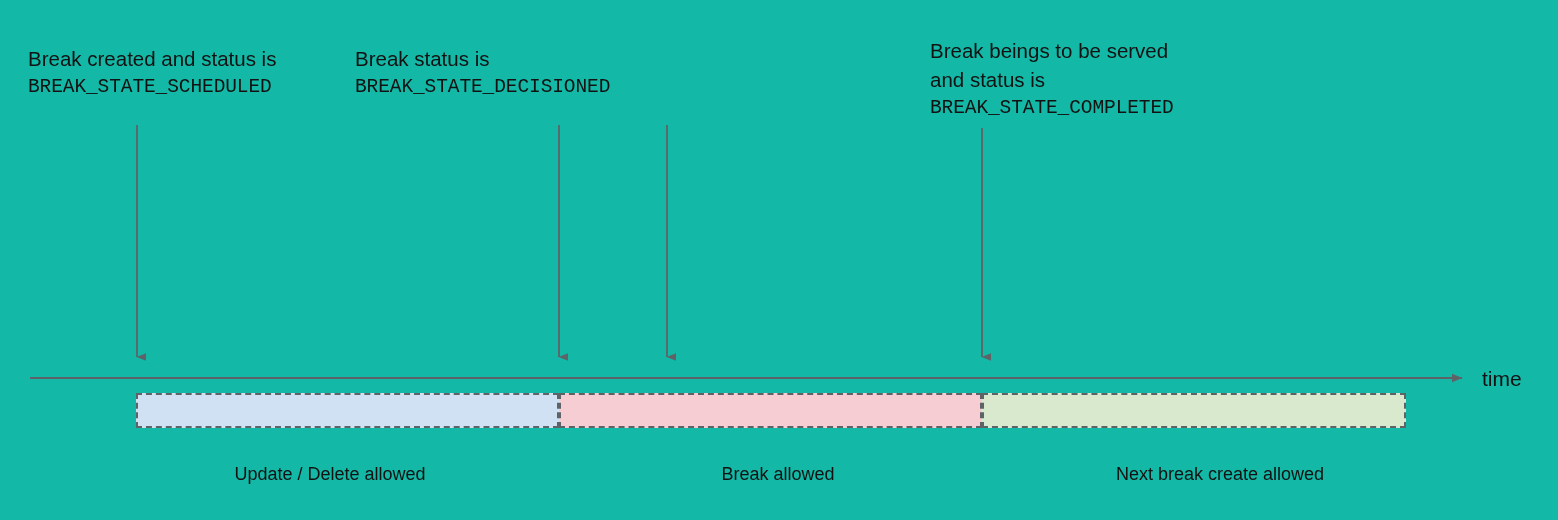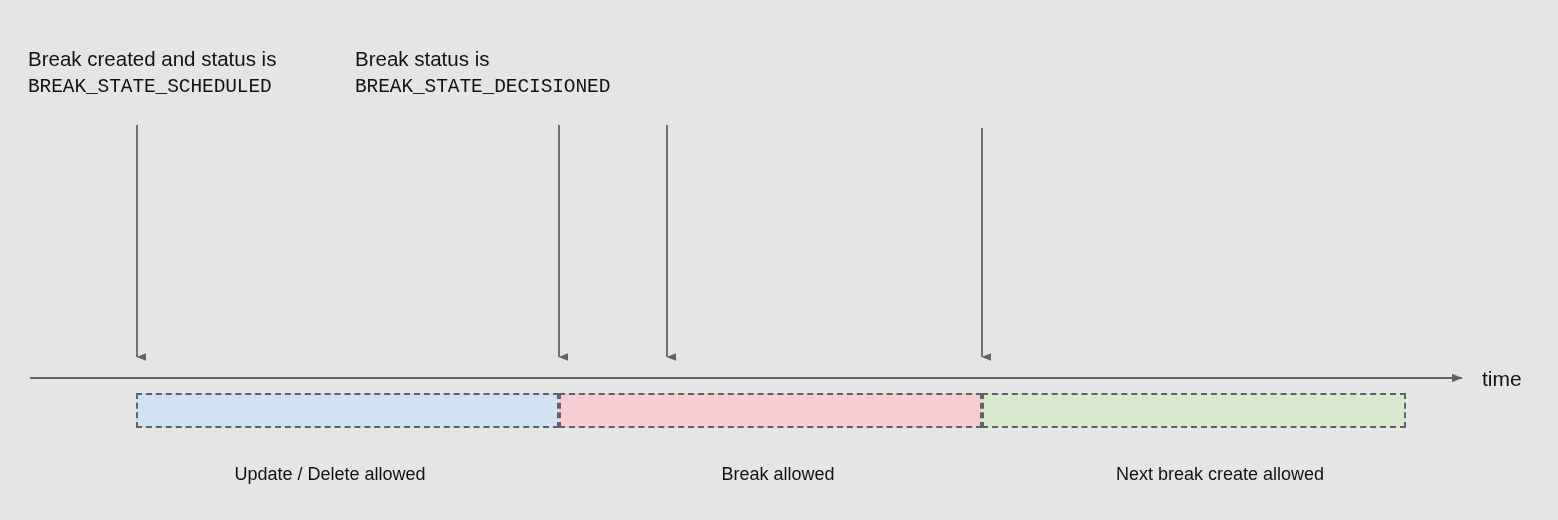--- a/index.html
+++ b/index.html
@@ -9,21 +9,21 @@
   }
   body {
     font-family: "Liberation Sans", sans-serif;
     color: #0d0d0d;
   }
   #diagram {
     position: relative;
     width: 1558px;
     height: 520px;
     overflow: hidden;
-    background: #e5e5e5;
+    background: #14b8a6;
   }
   .annotation {
     position: absolute;
     font-size: 20.5px;
     line-height: 29px;
     white-space: nowrap;
     color: #121212;
   }
   .annotation .mono {
     font-family: "Liberation Mono", monospace;
@@ -77,20 +77,25 @@
   </div>
 
   <div class="annotation" style="left:355px; top:44px;">
     <span class="line plain">Break status is</span>
     <span class="line mono">BREAK_STATE_DECISIONED</span>
   </div>
 
   <div class="annotation" style="left:673px; top:44px;">
   </div>
 
+  <div class="annotation" style="left:930px; top:36px;">
+    <span class="line plain">Break beings to be served</span>
+    <span class="line plain">and status is</span>
+    <span class="line mono">BREAK_STATE_COMPLETED</span>
+  </div>
 
   <svg class="layer" viewBox="0 0 1558 520">
     <defs>
       <marker id="downarrow" markerWidth="10" markerHeight="10" refX="5" refY="9" orient="auto" markerUnits="userSpaceOnUse">
         <path d="M 1.2 0 L 8.8 0 L 5 9.5 Z" fill="#5f6368"></path>
       </marker>
       <marker id="rightarrow" markerWidth="11" markerHeight="11" refX="10" refY="5.5" orient="auto" markerUnits="userSpaceOnUse">
         <path d="M 0 1.2 L 0 9.8 L 10.5 5.5 Z" fill="#5f6368"></path>
       </marker>
     </defs>

